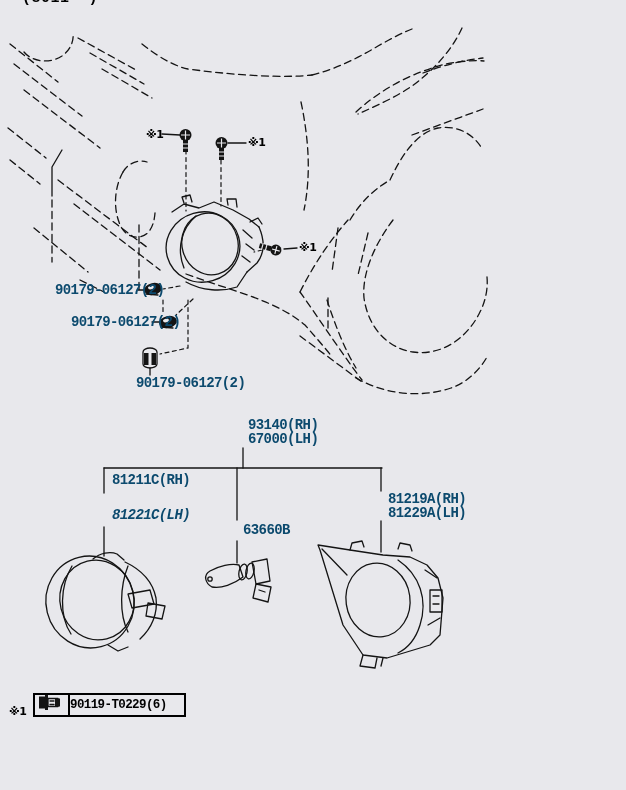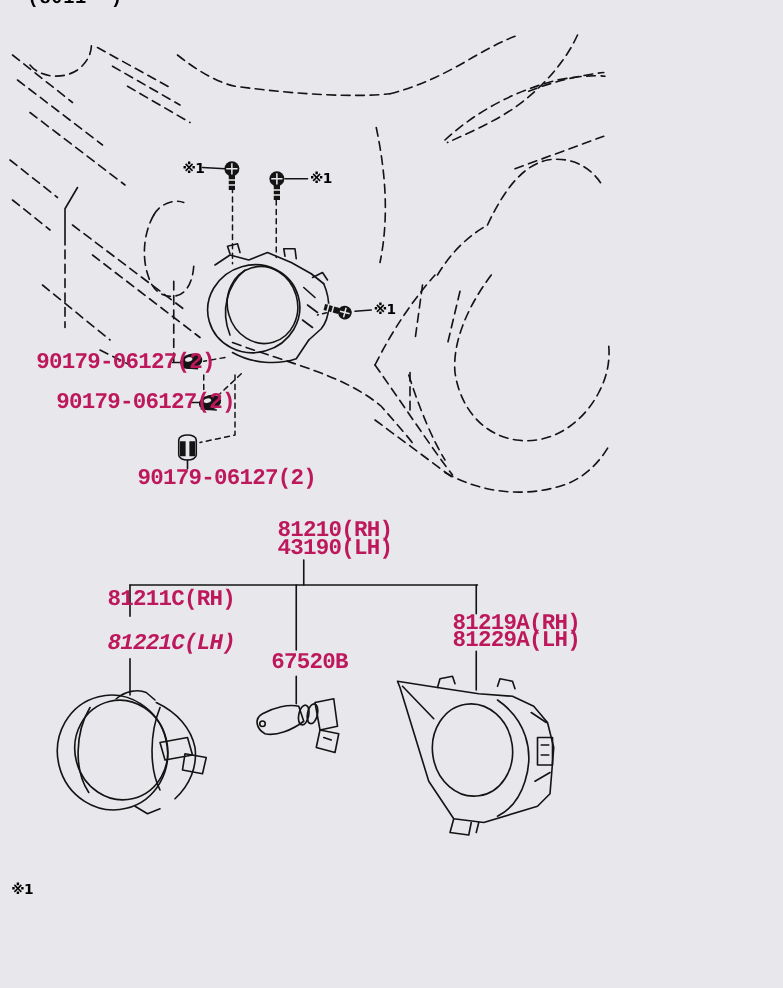--- a/index.html
+++ b/index.html
@@ -3,22 +3,22 @@
 <meta charset="utf-8">
 <style>
   html,body { margin:0; padding:0; background:#e8e8ec; }
   #stage {
     position:relative; width:626px; height:790px;
     background:#e8e8ec; overflow:hidden;
     font-family:"Liberation Mono", monospace; color:#000;
   }
   #art { position:absolute; left:0; top:0; }
   .lbl {
-    position:absolute; font-weight:700; font-size:18px;
-    letter-spacing:-0.6px; line-height:14px; white-space:pre; color:#be185d;
+    position:absolute; font-weight:700; font-size:14px;
+    letter-spacing:-0.6px; line-height:14px; white-space:pre; color:#0c4a6e;margin-left:26px;
   }
   .hdr { position:absolute; top:-10px; left:22px; font-weight:700; font-size:15px; letter-spacing:0.5px; }
   .mark {
     position:absolute; font-family:"DejaVu Sans", sans-serif;
     font-weight:700; font-size:11px; color:#000; letter-spacing:-0.5px;
   }
   table.legend { position:absolute; left:33px; top:693px; border-collapse:collapse; background:transparent; }
   table.legend td { border:2px solid #000; padding:0; height:20px; }
   td.icon-cell { width:33px; text-align:center; vertical-align:middle; }
   td.part-cell {
@@ -198,31 +198,43 @@
   <div class="hdr">(8011-    )</div>
 
   <div class="mark" style="left:146px; top:128px;">※1</div>
   <div class="mark" style="left:248px; top:136px;">※1</div>
   <div class="mark" style="left:299px; top:241px;">※1</div>
 
   <div class="lbl" style="left:29px;  top:283px;">90179-06127(2)</div>
   <div class="lbl" style="left:45px;  top:315px;">90179-06127(2)</div>
   <div class="lbl" style="left:110px; top:376px;">90179-06127(2)</div>
 
-  <div class="lbl" style="left:222px; top:418px;">81210(RH)</div>
-  <div class="lbl" style="left:222px; top:432px;">43190(LH)</div>
+  <div class="lbl" style="left:222px; top:418px;">93140(RH)</div>
+  <div class="lbl" style="left:222px; top:432px;">67000(LH)</div>
 
   <div class="lbl" style="left:86px;  top:473px;">81211C(RH)</div>
   <div class="lbl" style="left:86px;  top:508px;font-style:italic;">81221C(LH)</div>
 
-  <div class="lbl" style="left:217px; top:523px;">67520B</div>
+  <div class="lbl" style="left:217px; top:523px;">63660B</div>
 
   <div class="lbl" style="left:362px; top:492px;text-align:center;">81219A(RH)</div>
   <div class="lbl" style="left:362px; top:506px;">81229A(LH)</div>
 
   <div class="mark" style="left:9px; top:705px;">※1</div>
 
   <table class="legend">
     <tbody>
+    <tr>
+      <td class="icon-cell">
+        <svg width="27" height="15" viewBox="0 0 27 15">
+          <rect class="fillblk" x="1" y="1.5" width="6" height="12"></rect>
+          <rect class="fillblk" x="7" y="0" width="3" height="15"></rect>
+          <rect class="solid" x="10" y="3.5" width="10" height="8"></rect>
+          <rect class="fillblk" x="17" y="3.5" width="5" height="8"></rect>
+          <path class="solid" d="M12,6 L16,6 M12,9.5 L16,9.5"></path>
+        </svg>
+      </td>
+      <td class="part-cell">90119-T0229(6)</td>
+    </tr>
   </tbody>
     </table>
 
 </div>
 
 </body></html>

